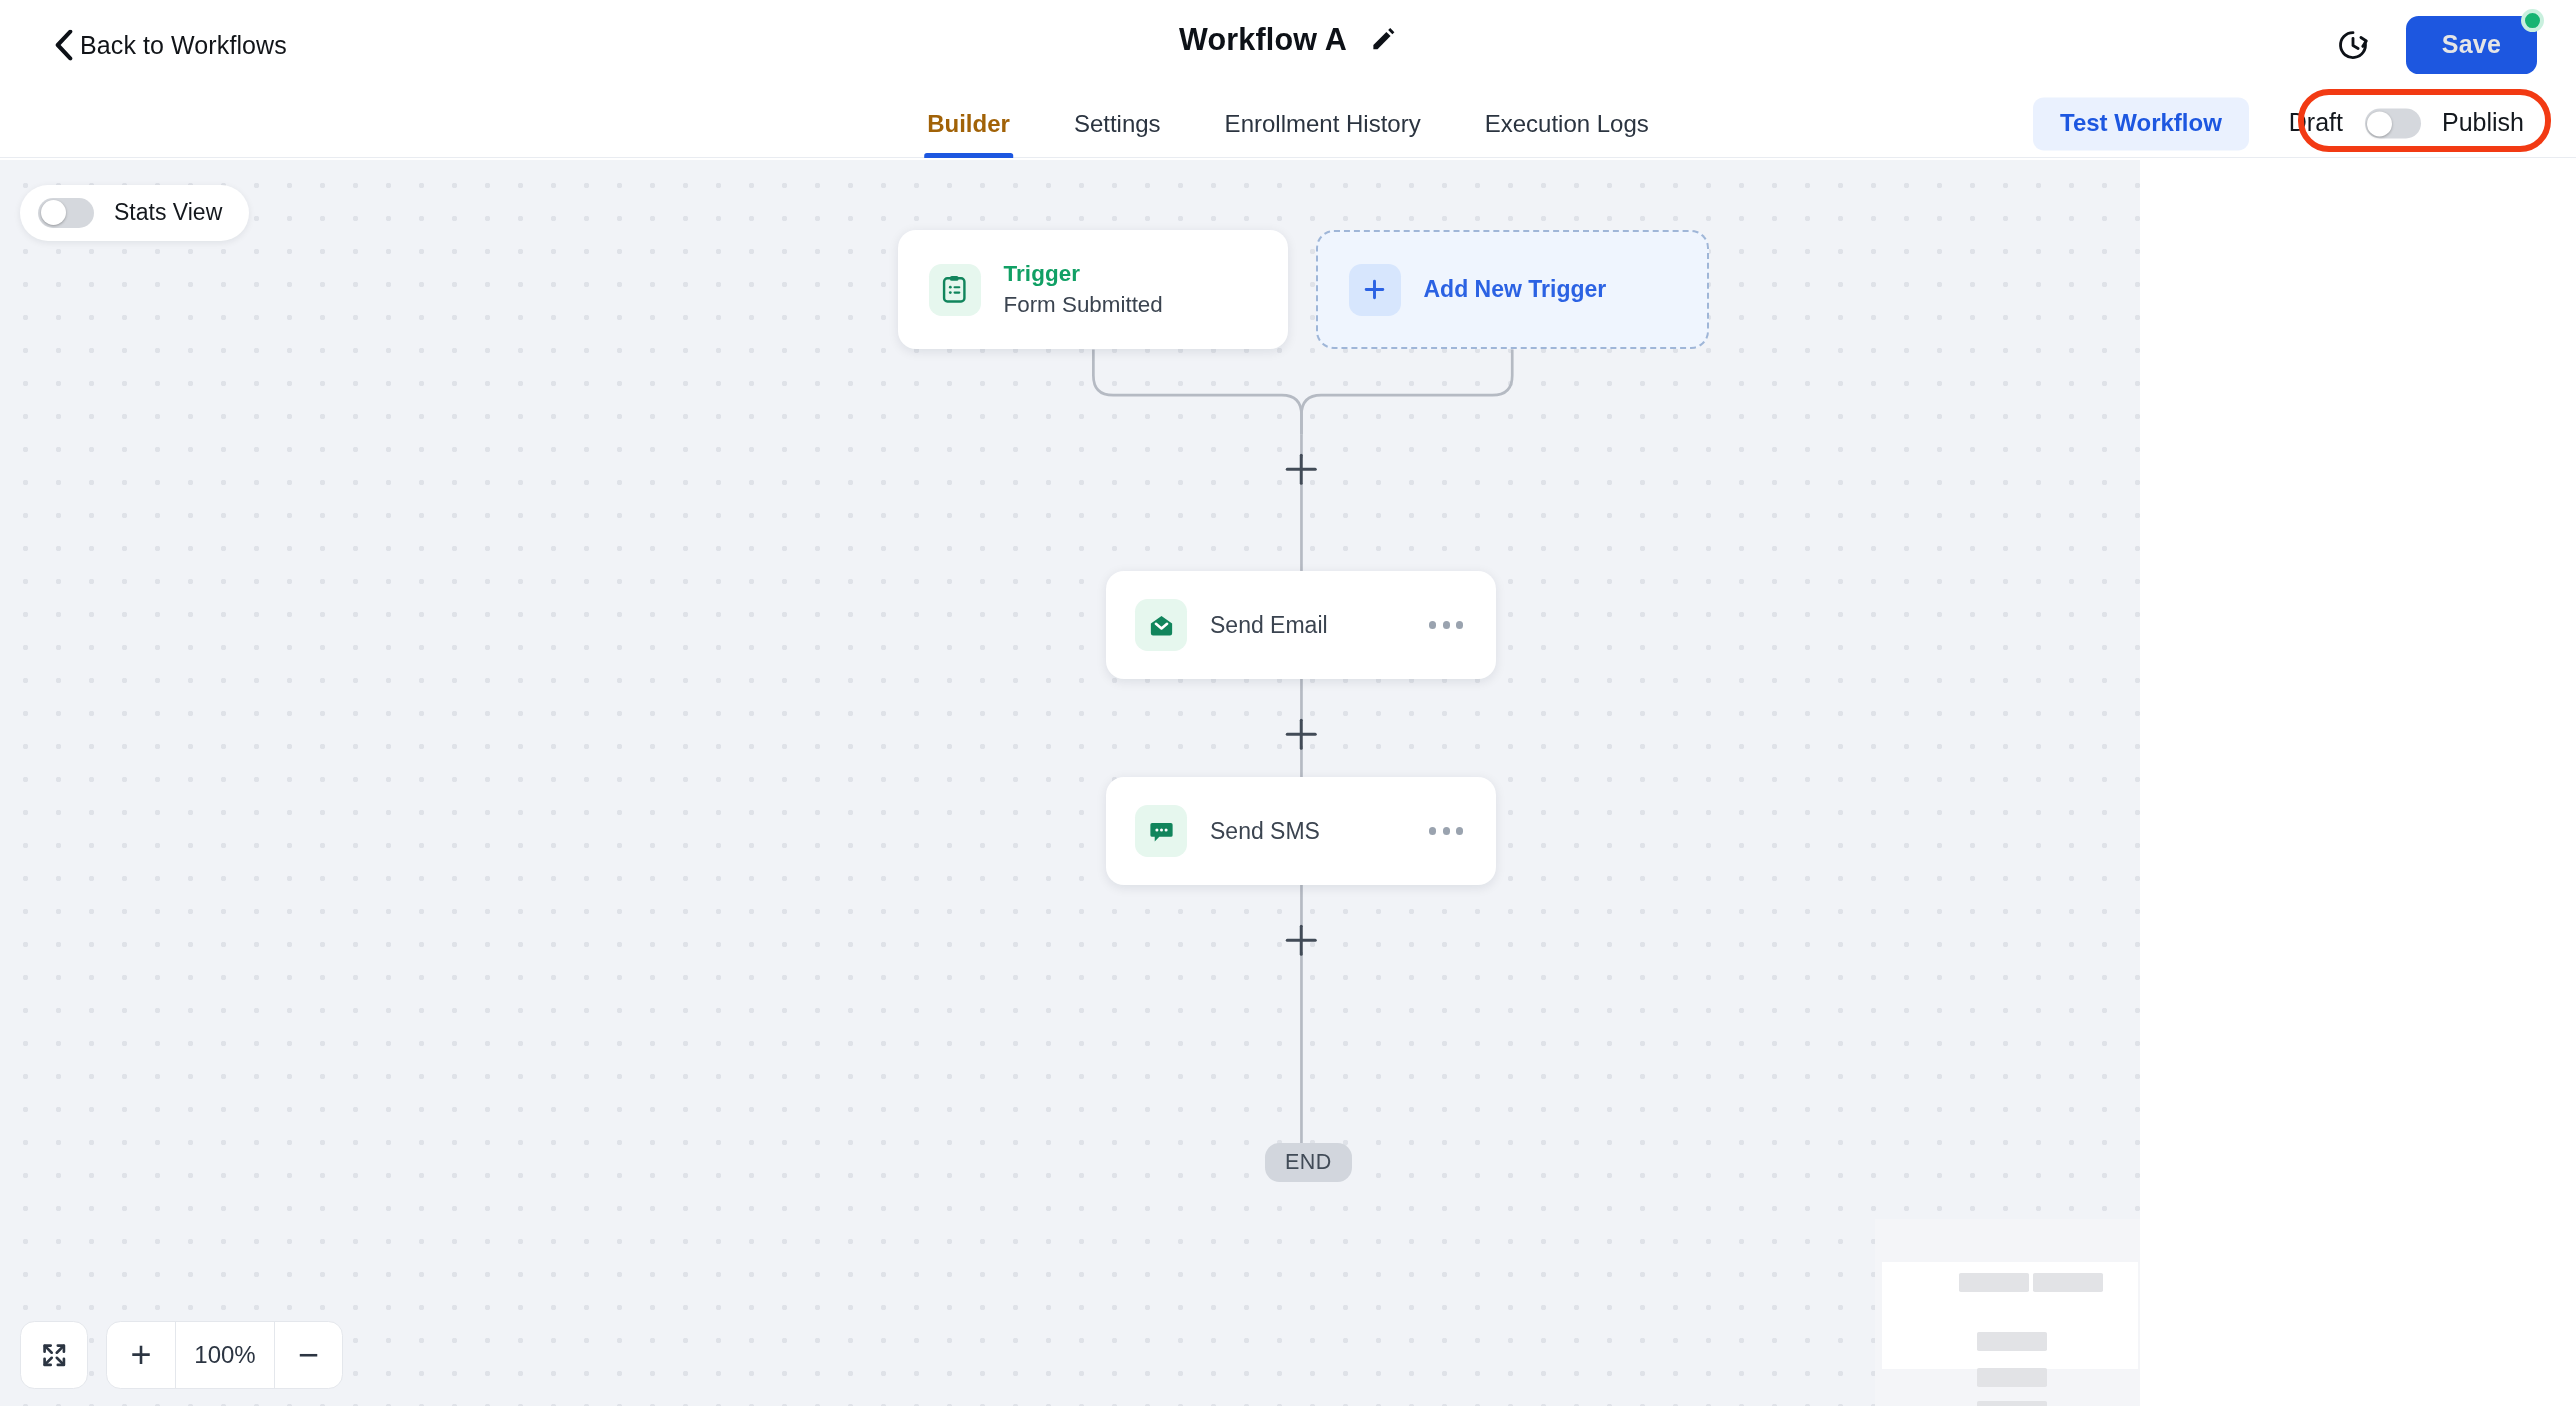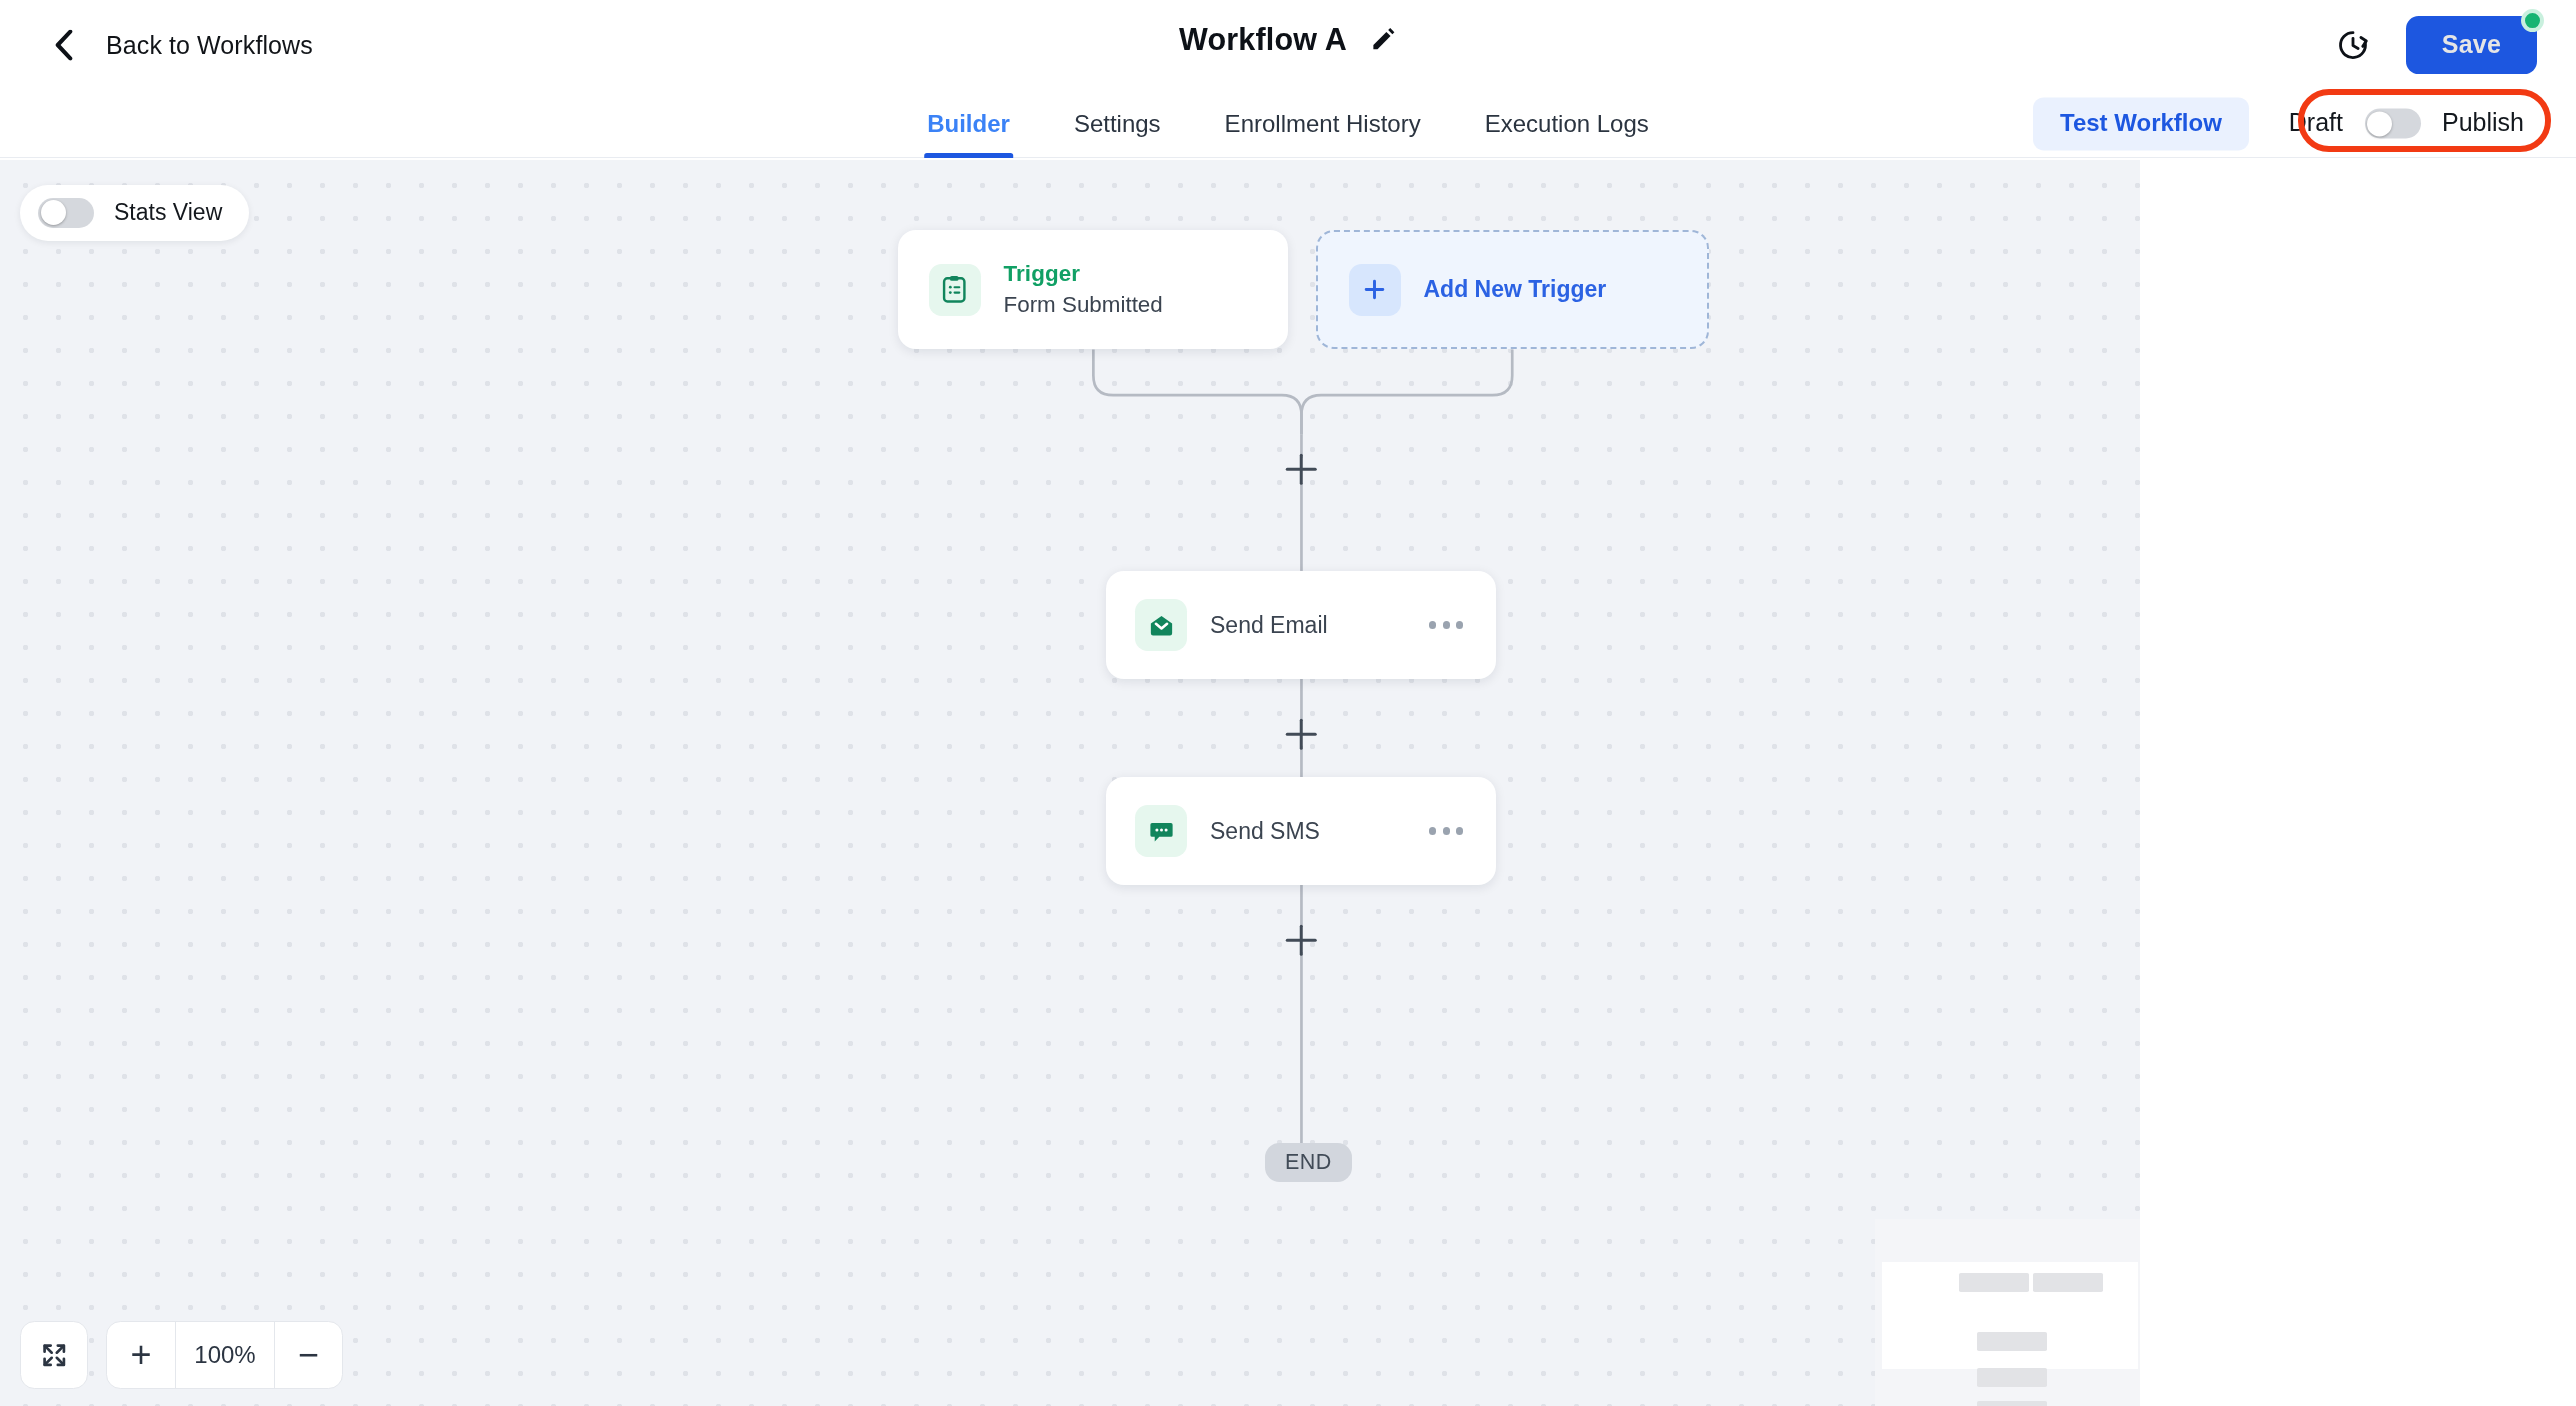--- a/index.html
+++ b/index.html
@@ -12,21 +12,21 @@
   #app { position: relative; width: 2576px; height: 1406px; }
 
   
   .header {
     position: absolute; left: 0; top: 0; width: 2576px; height: 90px;
     background: #ffffff;
     display: flex; align-items: center;
   }
   .back-btn {
     position: absolute; left: 54px; top: 50%; transform: translateY(-50%);
-    display: flex; align-items: center; gap: 32px;
+    display: flex; align-items: center; gap: 6px;
     cursor: pointer;
   }
   .back-chevron { width: 20px; height: 30.5px; display:block; }
   .back-label {
     font-size: 25px; color: #111418; font-weight: 400; letter-spacing: 0.1px;
   }
   .title-wrap {
     position: absolute; left: 50%; top: 39px; transform: translate(-50%, -50%);
     display: flex; align-items: center; gap: 23px;
   }
@@ -57,21 +57,21 @@
   }
   .tabs {
     position: absolute; left: 50%; transform: translateX(-50%);
     top: 0; height: 68px; display: flex; align-items: stretch; gap: 0;
   }
   .tab {
     display: flex; align-items: center; padding: 0 32px;
     font-size: 24px; color: #2b3440; cursor: pointer; position: relative;
     white-space: nowrap;
   }
-  .tab.active { color: #3b82f6; font-weight: 700; }
+  .tab.active { color: #a16207; font-weight: 700; }
   .tab.active::after {
     content: ""; position: absolute; left: 29px; right: 29px; bottom: 0;
     height: 5.4px; background: #1d57e0; border-radius: 2.7px 2.7px 0 0;
   }
   .tabbar-right {
     position: absolute; right: 36px; top: 50%; transform: translateY(-50%);
     display: flex; align-items: center; gap: 24px;
   }
   .test-btn {
     background: #eaf1fe; color: #1d57e0; border: none; border-radius: 10.8px;

